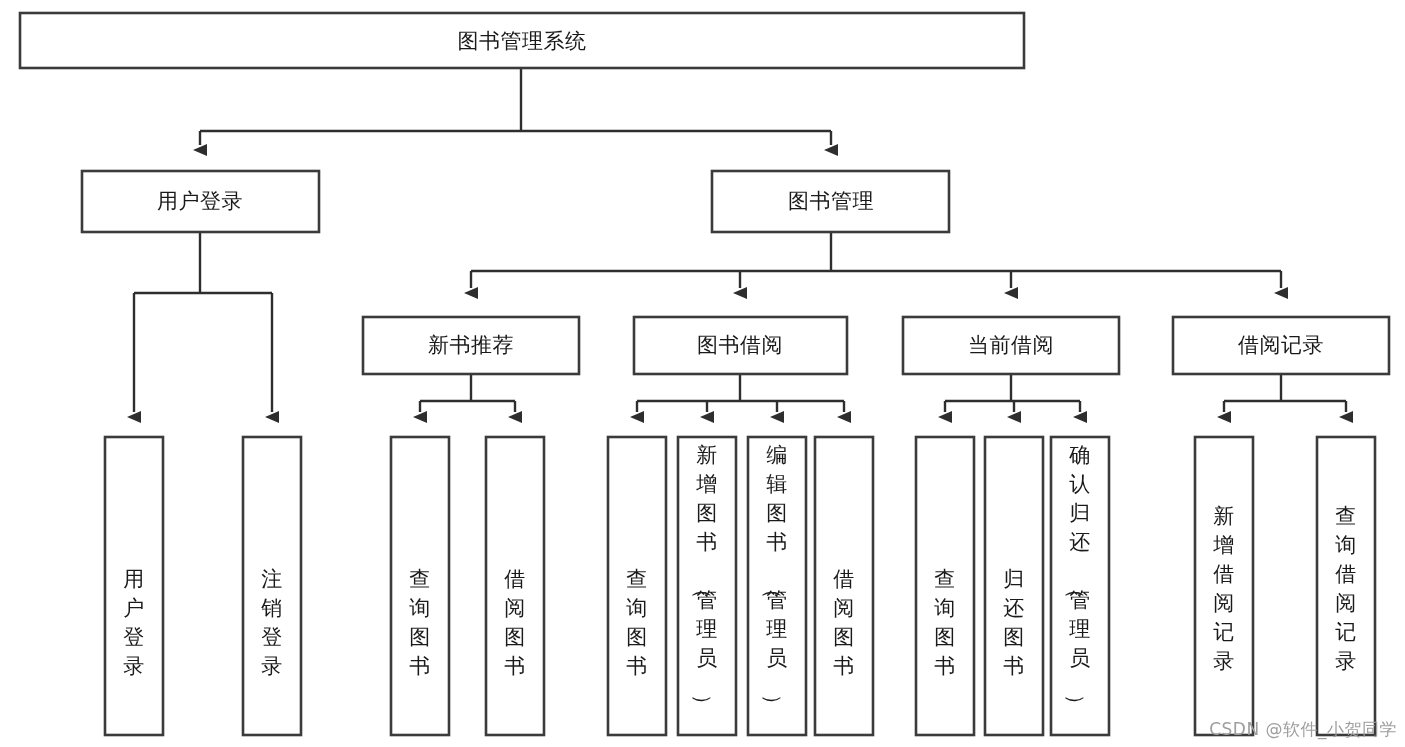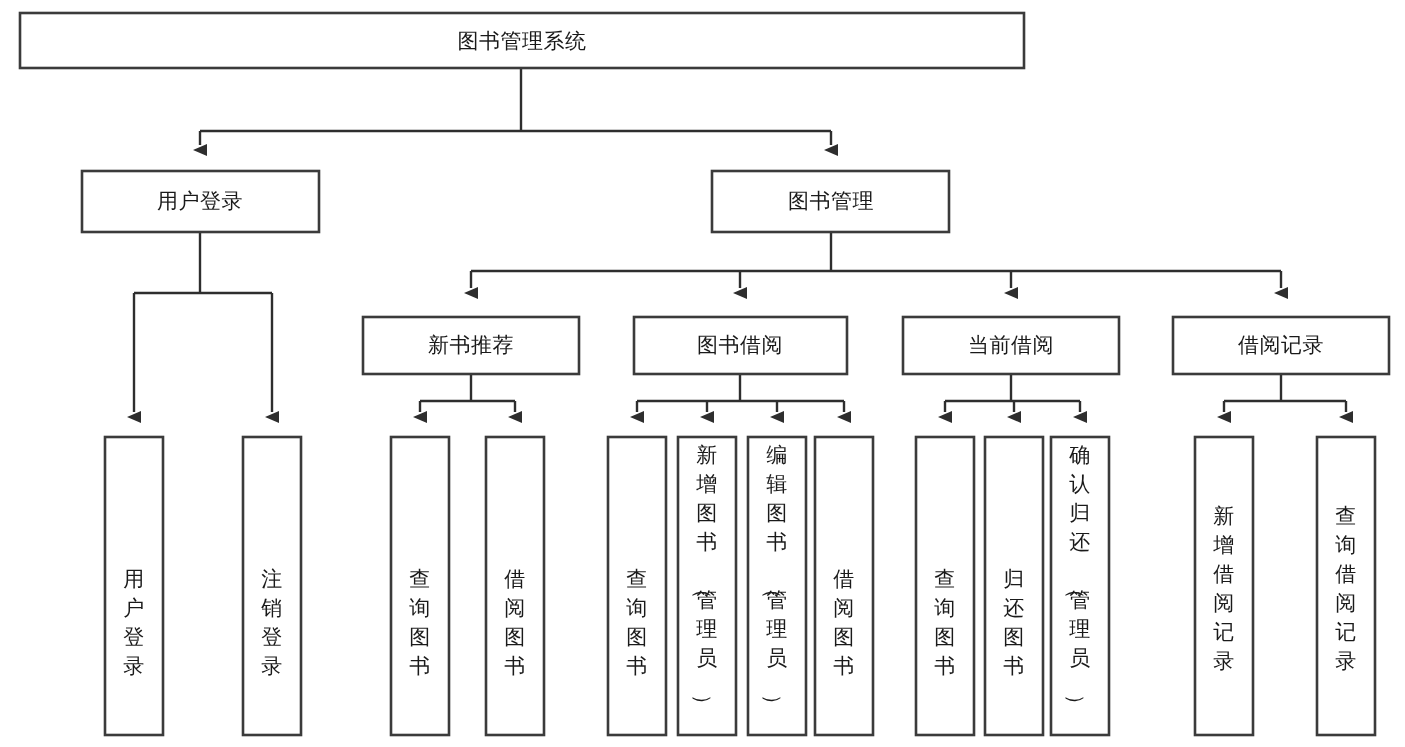--- a/index.html
+++ b/index.html
@@ -229,13 +229,14 @@
       <text class="node-label-v" x="1223" y="523"><tspan x="1223" y="523">新</tspan><tspan x="1223" y="552">增</tspan><tspan x="1223" y="581">借</tspan><tspan x="1223" y="610">阅</tspan><tspan x="1223" y="639">记</tspan><tspan x="1223" y="668">录</tspan></text>
     </g>
 
     <g>
       <rect class="node-rect" x="1316" y="437" width="58" height="298"></rect>
       <text class="node-label-v" x="1345" y="523"><tspan x="1345" y="523">查</tspan><tspan x="1345" y="552">询</tspan><tspan x="1345" y="581">借</tspan><tspan x="1345" y="610">阅</tspan><tspan x="1345" y="639">记</tspan><tspan x="1345" y="668">录</tspan></text>
     </g>
 
   </svg>
 
+  <div class="watermark">CSDN @软件_小贺同学</div>
 </div>
 
 </body></html>

